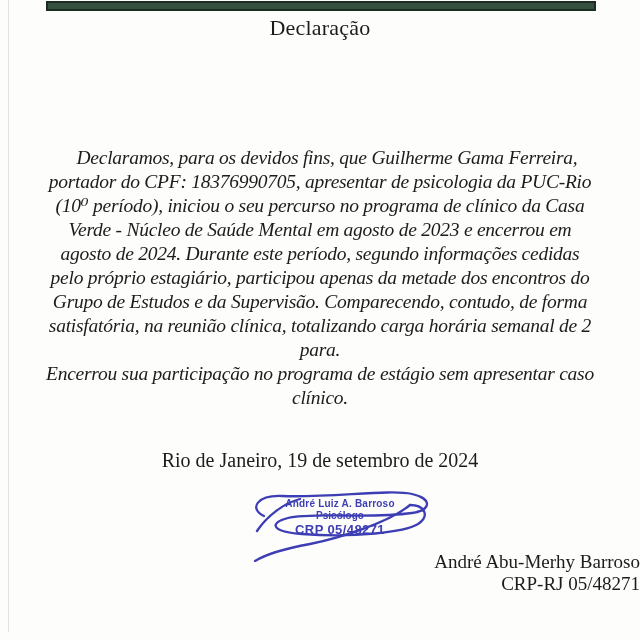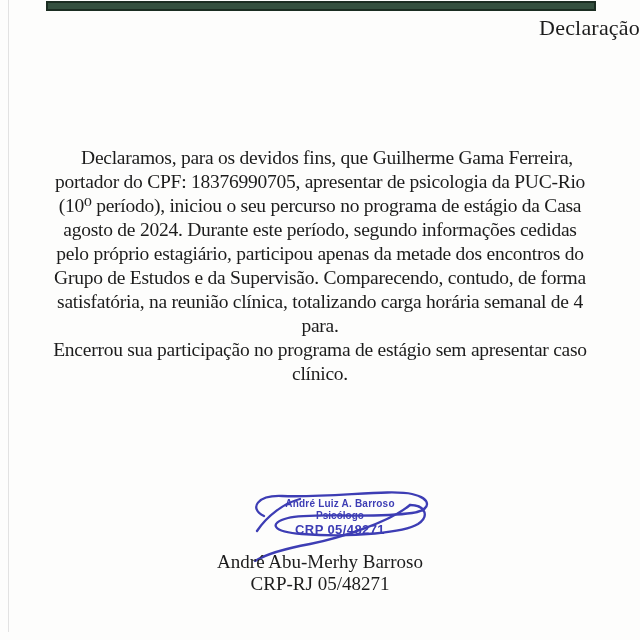--- a/index.html
+++ b/index.html
@@ -32,36 +32,37 @@
     width: 550px;
     height: 10px;
     box-sizing: border-box;
     border: 2px solid #1b2d22;
   }
   .doc-title {
     position: absolute;
     top: 15px;
     left: 0;
     width: 640px;
-    text-align: right;
+    text-align: center;
     font-size: 22px;
     letter-spacing: 0.2px;
   }
   .body-block {
     position: absolute;
     top: 146px;
     left: 30px;
     width: 580px;
     text-align: center;
   }
   .body-line {
     font-size: 19.5px;
     line-height: 24px;
     white-space: nowrap;
     letter-spacing: -0.25px;
+    font-style: italic;
   }
   .body-line.indent-first {
     padding-left: 14px;
   }
   .date-line {
     position: absolute;
     top: 449px;
     left: 0;
     width: 640px;
     text-align: center;
@@ -93,50 +94,52 @@
     left: 0;
     top: 0;
     width: 200px;
     height: 80px;
   }
   .signer-block {
     position: absolute;
     top: 551px;
     left: 0;
     width: 640px;
-    text-align: center;
+    text-align: right;
     font-size: 19px;
     line-height: 21.5px;
     white-space: nowrap;
   }
 </style>
 </head>
 <body>
 
 <div class="page">
 
   <div class="page-edge-line"></div>
 
   <div class="top-bar" id="topBar" style="background: rgb(52, 80, 63);"></div>
 
   <div class="doc-title">Declaração</div>
 
   <div class="body-block">
     <div class="body-line indent-first">Declaramos, para os devidos fins, que Guilherme Gama Ferreira,</div>
     <div class="body-line">portador do CPF: 18376990705, apresentar de psicologia da PUC-Rio</div>
-    <div class="body-line">(10⁰ período), iniciou o seu percurso no programa de estágio da Casa</div>
+    <div class="body-line">(10⁰ período), iniciou o seu percurso no programa de clínico da Casa</div>
+    <div class="body-line">Verde - Núcleo de Saúde Mental em agosto de 2023 e encerrou em</div>
     <div class="body-line">agosto de 2024. Durante este período, segundo informações cedidas</div>
     <div class="body-line">pelo próprio estagiário, participou apenas da metade dos encontros do</div>
     <div class="body-line">Grupo de Estudos e da Supervisão. Comparecendo, contudo, de forma</div>
-    <div class="body-line">satisfatória, na reunião clínica, totalizando carga horária semanal de 4</div>
+    <div class="body-line">satisfatória, na reunião clínica, totalizando carga horária semanal de 2</div>
     <div class="body-line">para.</div>
     <div class="body-line">Encerrou sua participação no programa de estágio sem apresentar caso</div>
     <div class="body-line">clínico.</div>
   </div>
 
+  <div class="date-line">Rio de Janeiro, 19 de setembro de 2024</div>
 
   <div class="signature-area">
     <div class="stamp-text">
       <div class="stamp-line1">André Luiz A. Barroso</div>
       <div class="stamp-line2">Psicólogo</div>
       <div class="stamp-line3">CRP 05/48271</div>
     </div>
     <svg class="scribble-svg" viewBox="0 0 200 80" fill="none" xmlns="http://www.w3.org/2000/svg">
       <g stroke="#3d3db4" stroke-width="2.3" stroke-linecap="round" stroke-linejoin="round">
         <path d="M 24,34 C 8,26 18,13 42,14 C 90,16 150,7 172,12 C 191,16 193,28 172,31 C 130,37 70,30 48,36 C 28,41 32,50 62,52 C 115,56 165,50 178,42 C 190,34 185,23 170,23"></path>

